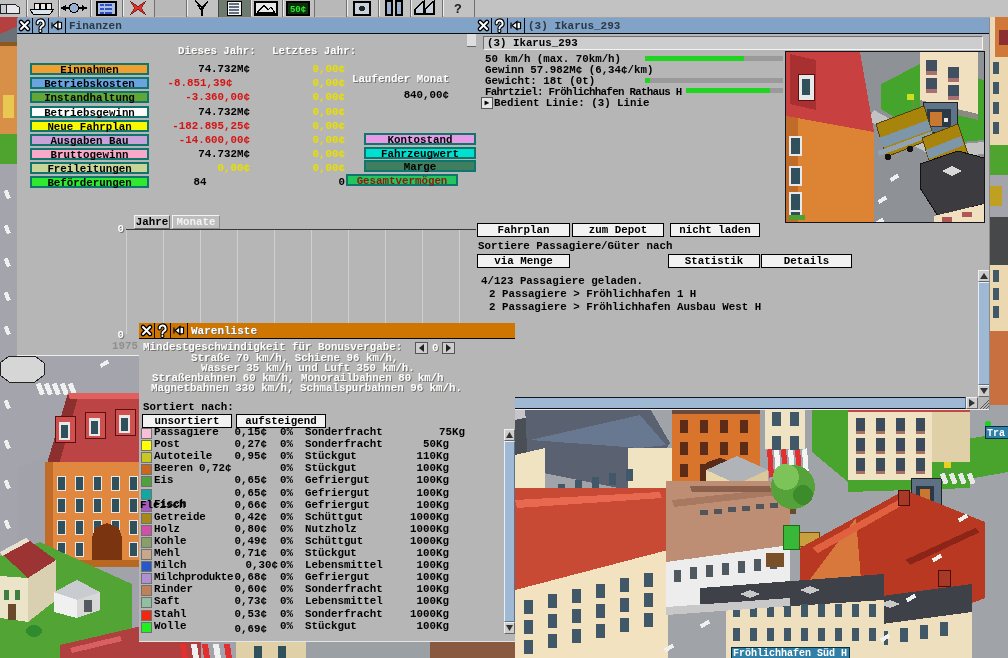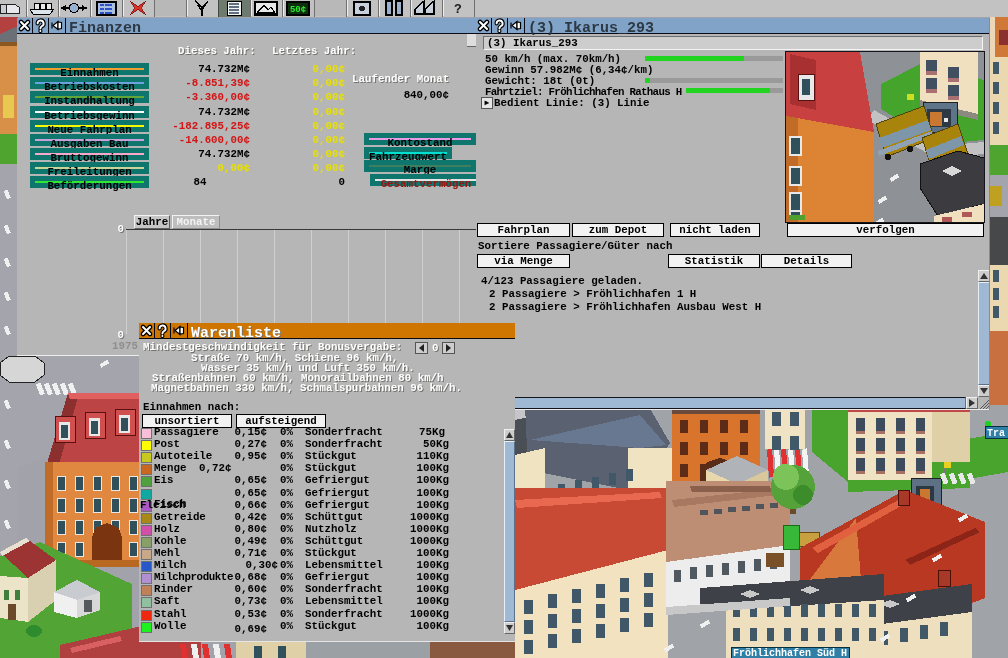--- a/index.html
+++ b/index.html
@@ -4,24 +4,24 @@
 #screen{position:relative;width:1008px;height:658px;overflow:hidden;background:#a2a2aa;
  font-family:"Liberation Mono",monospace;font-weight:bold;font-size:10.8px;}
 .abs{position:absolute}
 .t{position:absolute;white-space:pre;line-height:9px;color:#000}
 .tw{color:#fff;text-shadow:1px 1px 0 #72726e}
 .win{position:absolute;background:#b6b6b6}
 .tbar{position:absolute;left:0;top:0;right:0;height:15px;border-bottom:1px solid #0a0a14}
 .tbtn{position:absolute;top:0;width:15px;height:15px;text-align:center;color:#fff;
  font-size:12px;line-height:15px;border-right:1px solid #0a0a14;
  text-shadow:-1px 0 0 #000,1px 0 0 #000,0 -1px 0 #000,0 1px 0 #000,0 0 1px #000}
-.ttext{position:absolute;top:2px;font-size:15px;color:#2c3844}
+.ttext{position:absolute;top:2px;font-size:11px;color:#2c3844}
 .btn{position:absolute;background:#f2f2f2;border:1px solid #000;box-sizing:border-box;
  text-align:center;color:#000;font-size:10.8px}
-.lbtn{position:absolute;border:5px solid #0f766e;box-sizing:border-box;text-align:center;
+.lbtn{position:absolute;border:2px solid #0f766e;box-sizing:border-box;text-align:center;
  color:#000;font-size:10.8px;line-height:10px}
 </style></head>
 <body>
 <div id="screen">
 
 <svg id="city" class="abs" style="left:0;top:0" width="1008" height="658" shape-rendering="crispEdges">
 <rect x="0" y="0" width="1008" height="658" fill="#a2a2aa"></rect>
 <rect x="0" y="17" width="18" height="30" fill="#6a7076"></rect>
 <polygon points="0,17 18,17 18,26 0,34" fill="#b44040"></polygon>
 <rect x="0" y="42" width="18" height="92" fill="#d89048"></rect>
@@ -425,43 +425,43 @@
   <div class="lbtn" style="left:13px;top:59px;width:119px;height:12px;background:#6aa3e0">Betriebskosten</div>
   <div class="lbtn" style="left:13px;top:73px;width:119px;height:12px;background:#62a636">Instandhaltung</div>
   <div class="lbtn" style="left:13px;top:88px;width:119px;height:12px;background:#fcfcfc">Betriebsgewinn</div>
   <div class="lbtn" style="left:13px;top:102px;width:119px;height:12px;background:#f8f800">Neue Fahrplan</div>
   <div class="lbtn" style="left:13px;top:116px;width:119px;height:12px;background:#c8a2d8">Ausgaben Bau</div>
   <div class="lbtn" style="left:13px;top:130px;width:119px;height:12px;background:#f8a8c8">Bruttogewinn</div>
   <div class="lbtn" style="left:13px;top:144px;width:119px;height:12px;background:#c8d498">Freileitungen</div>
   <div class="lbtn" style="left:13px;top:158px;width:119px;height:12px;background:#30e830">Beförderungen</div>
 
   <div class="t" style="left:133px;top:47px;width:100px;text-align:right">74.732M¢</div>
-  <div class="t" style="left:133px;top:61px;width:100px;text-align:right;color:#d41414">-8.851,39¢</div>
+  <div class="t" style="left:133px;top:61px;width:100px;text-align:center;color:#d41414">-8.851,39¢</div>
   <div class="t" style="left:133px;top:75px;width:100px;text-align:right;color:#d41414">-3.360,00¢</div>
   <div class="t" style="left:133px;top:90px;width:100px;text-align:right">74.732M¢</div>
   <div class="t" style="left:133px;top:104px;width:100px;text-align:right;color:#d41414">-182.895,25¢</div>
   <div class="t" style="left:133px;top:118px;width:100px;text-align:right;color:#d41414">-14.600,00¢</div>
   <div class="t" style="left:133px;top:132px;width:100px;text-align:right">74.732M¢</div>
   <div class="t" style="left:133px;top:146px;width:100px;text-align:right;color:#e8e000">0,00¢</div>
   <div class="t" style="left:133px;top:160px;width:100px;text-align:center">84</div>
 
   <div class="t" style="left:228px;top:47px;width:100px;text-align:right;color:#e8e000">0,00¢</div>
   <div class="t" style="left:228px;top:61px;width:100px;text-align:right;color:#e8e000">0,00¢</div>
   <div class="t" style="left:228px;top:75px;width:100px;text-align:right;color:#e8e000">0,00¢</div>
   <div class="t" style="left:228px;top:90px;width:100px;text-align:right;color:#e8e000">0,00¢</div>
   <div class="t" style="left:228px;top:104px;width:100px;text-align:right;color:#e8e000">0,00¢</div>
   <div class="t" style="left:228px;top:118px;width:100px;text-align:right;color:#e8e000">0,00¢</div>
   <div class="t" style="left:228px;top:132px;width:100px;text-align:right;color:#e8e000">0,00¢</div>
   <div class="t" style="left:228px;top:146px;width:100px;text-align:right;color:#e8e000">0,00¢</div>
   <div class="t" style="left:228px;top:160px;width:100px;text-align:right">0</div>
 
   <div class="lbtn" style="left:347px;top:115px;width:112px;height:12px;background:#e79be7">Kontostand</div>
-  <div class="lbtn" style="left:347px;top:129px;width:88px;height:12px;background:#00e0d0">Fahrzeugwert</div>
+  <div class="lbtn" style="left:347px;top:129px;width:112px;height:12px;background:#00e0d0">Fahrzeugwert</div>
   <div class="lbtn" style="left:347px;top:142px;width:112px;height:12px;background:#3f7f5f">Marge</div>
-  <div class="lbtn" style="left:353px;top:156px;width:112px;height:12px;background:#e5e5e5;color:#991410">Gesamtvermögen</div>
+  <div class="lbtn" style="left:329px;top:156px;width:112px;height:12px;background:#22c55e;color:#991410">Gesamtvermögen</div>
 
   <div class="abs" style="left:117px;top:197px;width:36px;height:14px;border:1px solid;border-color:#f2f2f2 #606060 #606060 #f2f2f2;box-sizing:border-box;background:#c6c6c6;text-align:center;line-height:12px;font-size:10.8px">Jahre</div>
   <div class="abs" style="left:155px;top:197px;width:48px;height:14px;border:1px solid;border-color:#f2f2f2 #909090 #909090 #f2f2f2;box-sizing:border-box;background:#bebebe;text-align:center;line-height:12px;font-size:10.8px;color:#f4f4f4">Monate</div>
 
   <svg class="abs" style="left:109px;top:211px" width="351" height="124" shape-rendering="crispEdges">
     <line x1="0" y1="0.5" x2="351" y2="0.5" stroke="#383838"></line>
     <g stroke="#cfcfcf">
       <line x1="0.5" y1="1" x2="0.5" y2="105"></line>
           <line x1="37.5" y1="1" x2="37.5" y2="105"></line>
       <line x1="74.5" y1="1" x2="74.5" y2="105"></line>
@@ -577,21 +577,20 @@
 <rect x="156" y="165" width="10" height="5" fill="#b05858"></rect>
 <rect x="176" y="160" width="10" height="5" fill="#b05858"></rect>
 <rect x="104" y="124" width="9" height="4" fill="#f0f0f0" transform="rotate(-28 108 126)"></rect>
 <rect x="92" y="146" width="9" height="4" fill="#f0f0f0" transform="rotate(-28 96 148)"></rect>
 <rect x="89" y="168" width="9" height="4" fill="#f0f0f0" transform="rotate(-28 93 170)"></rect>
   </svg>
 
   <div class="btn" style="left:1px;top:205px;width:93px;height:14px;line-height:12px">Fahrplan</div>
   <div class="btn" style="left:96px;top:205px;width:92px;height:14px;line-height:12px">zum Depot</div>
   <div class="btn" style="left:194px;top:205px;width:90px;height:14px;line-height:12px">nicht laden</div>
-  <div class="btn" style="left:311px;top:205px;width:197px;height:14px;line-height:12px">verfolgen</div>
   <div class="t" style="left:2px;top:224px">Sortiere Passagiere/Güter nach</div>
   <div class="btn" style="left:1px;top:236px;width:93px;height:14px;line-height:12px">via Menge</div>
   <div class="btn" style="left:192px;top:236px;width:92px;height:14px;line-height:12px">Statistik</div>
   <div class="btn" style="left:285px;top:236px;width:91px;height:14px;line-height:12px">Details</div>
 
   <div class="t" style="left:5px;top:259px">4/123 Passagiere geladen.</div>
   <div class="t" style="left:13px;top:272px">2 Passagiere &gt; Fröhlichhafen 1 H</div>
   <div class="t" style="left:13px;top:285px">2 Passagiere &gt; Fröhlichhafen Ausbau West H</div>
 
   <div class="abs" style="left:502px;top:252px;width:12px;height:12px;background:#cdcdcd;border:1px solid;border-color:#f0f0f0 #666 #666 #f0f0f0;box-sizing:border-box"><svg width="10" height="10">
@@ -647,45 +646,45 @@
           <path d="M8 1 L3 5 L8 9 Z" fill="#222"></path>
         </svg></div>
   <div class="t tw" style="left:293px;top:21px">0</div>
   <div class="abs" style="left:303px;top:19px;width:13px;height:12px;background:#cdcdcd;border:1px solid #555;box-sizing:border-box"><svg width="11" height="10">
           <path d="M3 1 L8 5 L3 9 Z" fill="#222"></path>
         </svg></div>
   <div class="t tw" style="left:52px;top:31px">Straße 70 km/h, Schiene 96 km/h,</div>
   <div class="t tw" style="left:62px;top:41px">Wasser 35 km/h und Luft 350 km/h.</div>
   <div class="t tw" style="left:13px;top:51px">Straßenbahnen 60 km/h, Monorailbahnen 80 km/h</div>
   <div class="t tw" style="left:12px;top:61px">Magnetbahnen 330 km/h, Schmalspurbahnen 96 km/h.</div>
-  <div class="t" style="left:4px;top:80px">Einnahmen nach:</div>
+  <div class="t" style="left:4px;top:80px">Sortiert nach:</div>
   <div class="btn" style="left:3px;top:91px;width:90px;height:14px;line-height:12px">unsortiert</div>
   <div class="btn" style="left:97px;top:91px;width:90px;height:14px;line-height:12px">aufsteigend</div>
 
   <div id="goods" class="abs" style="left:0;top:105px;width:364px;height:210px">
         <div class="abs" style="left:3px;top:1px;width:9px;height:9px;background:#f8c0d8;outline:1px solid #707070"></div>
         <div class="t" style="left:15px;top:0px">Passagiere</div>
         <div class="t" style="left:60px;top:0px;width:68px;text-align:right">0,15¢</div>
         <div class="t" style="left:130px;top:0px;width:24px;text-align:right">0%</div>
         <div class="t" style="left:166px;top:0px">Sonderfracht</div>
-        <div class="t" style="left:240px;top:0px;width:66px;text-align:right">75Kg</div>
+        <div class="t" style="left:240px;top:0px;width:86px;text-align:right">75Kg</div>
         <div class="abs" style="left:3px;top:13.1px;width:9px;height:9px;background:#ffff00;outline:1px solid #707070"></div>
         <div class="t" style="left:15px;top:12.1px">Post</div>
         <div class="t" style="left:60px;top:12.1px;width:68px;text-align:right">0,27¢</div>
         <div class="t" style="left:130px;top:12.1px;width:24px;text-align:right">0%</div>
         <div class="t" style="left:166px;top:12.1px">Sonderfracht</div>
         <div class="t" style="left:240px;top:12.1px;width:70px;text-align:right">50Kg</div>
         <div class="abs" style="left:3px;top:25.2px;width:9px;height:9px;background:#c8c820;outline:1px solid #707070"></div>
         <div class="t" style="left:15px;top:24.2px">Autoteile</div>
         <div class="t" style="left:60px;top:24.2px;width:68px;text-align:right">0,95¢</div>
         <div class="t" style="left:130px;top:24.2px;width:24px;text-align:right">0%</div>
         <div class="t" style="left:166px;top:24.2px">Stückgut</div>
         <div class="t" style="left:240px;top:24.2px;width:70px;text-align:right">110Kg</div>
         <div class="abs" style="left:3px;top:37.3px;width:9px;height:9px;background:#c86820;outline:1px solid #707070"></div>
-        <div class="t" style="left:15px;top:36.3px">Menge</div>
+        <div class="t" style="left:15px;top:36.3px">Beeren</div>
         <div class="t" style="left:60px;top:36.3px;width:68px;text-align:left">0,72¢</div>
         <div class="t" style="left:130px;top:36.3px;width:24px;text-align:right">0%</div>
         <div class="t" style="left:166px;top:36.3px">Stückgut</div>
         <div class="t" style="left:240px;top:36.3px;width:70px;text-align:right">100Kg</div>
         <div class="abs" style="left:3px;top:49.4px;width:9px;height:9px;background:#50a040;outline:1px solid #707070"></div>
         <div class="t" style="left:15px;top:48.4px">Eis</div>
         <div class="t" style="left:60px;top:48.4px;width:68px;text-align:right">0,65¢</div>
         <div class="t" style="left:130px;top:48.4px;width:24px;text-align:right">0%</div>
         <div class="t" style="left:166px;top:48.4px">Gefriergut</div>
         <div class="t" style="left:240px;top:48.4px;width:70px;text-align:right">100Kg</div>

